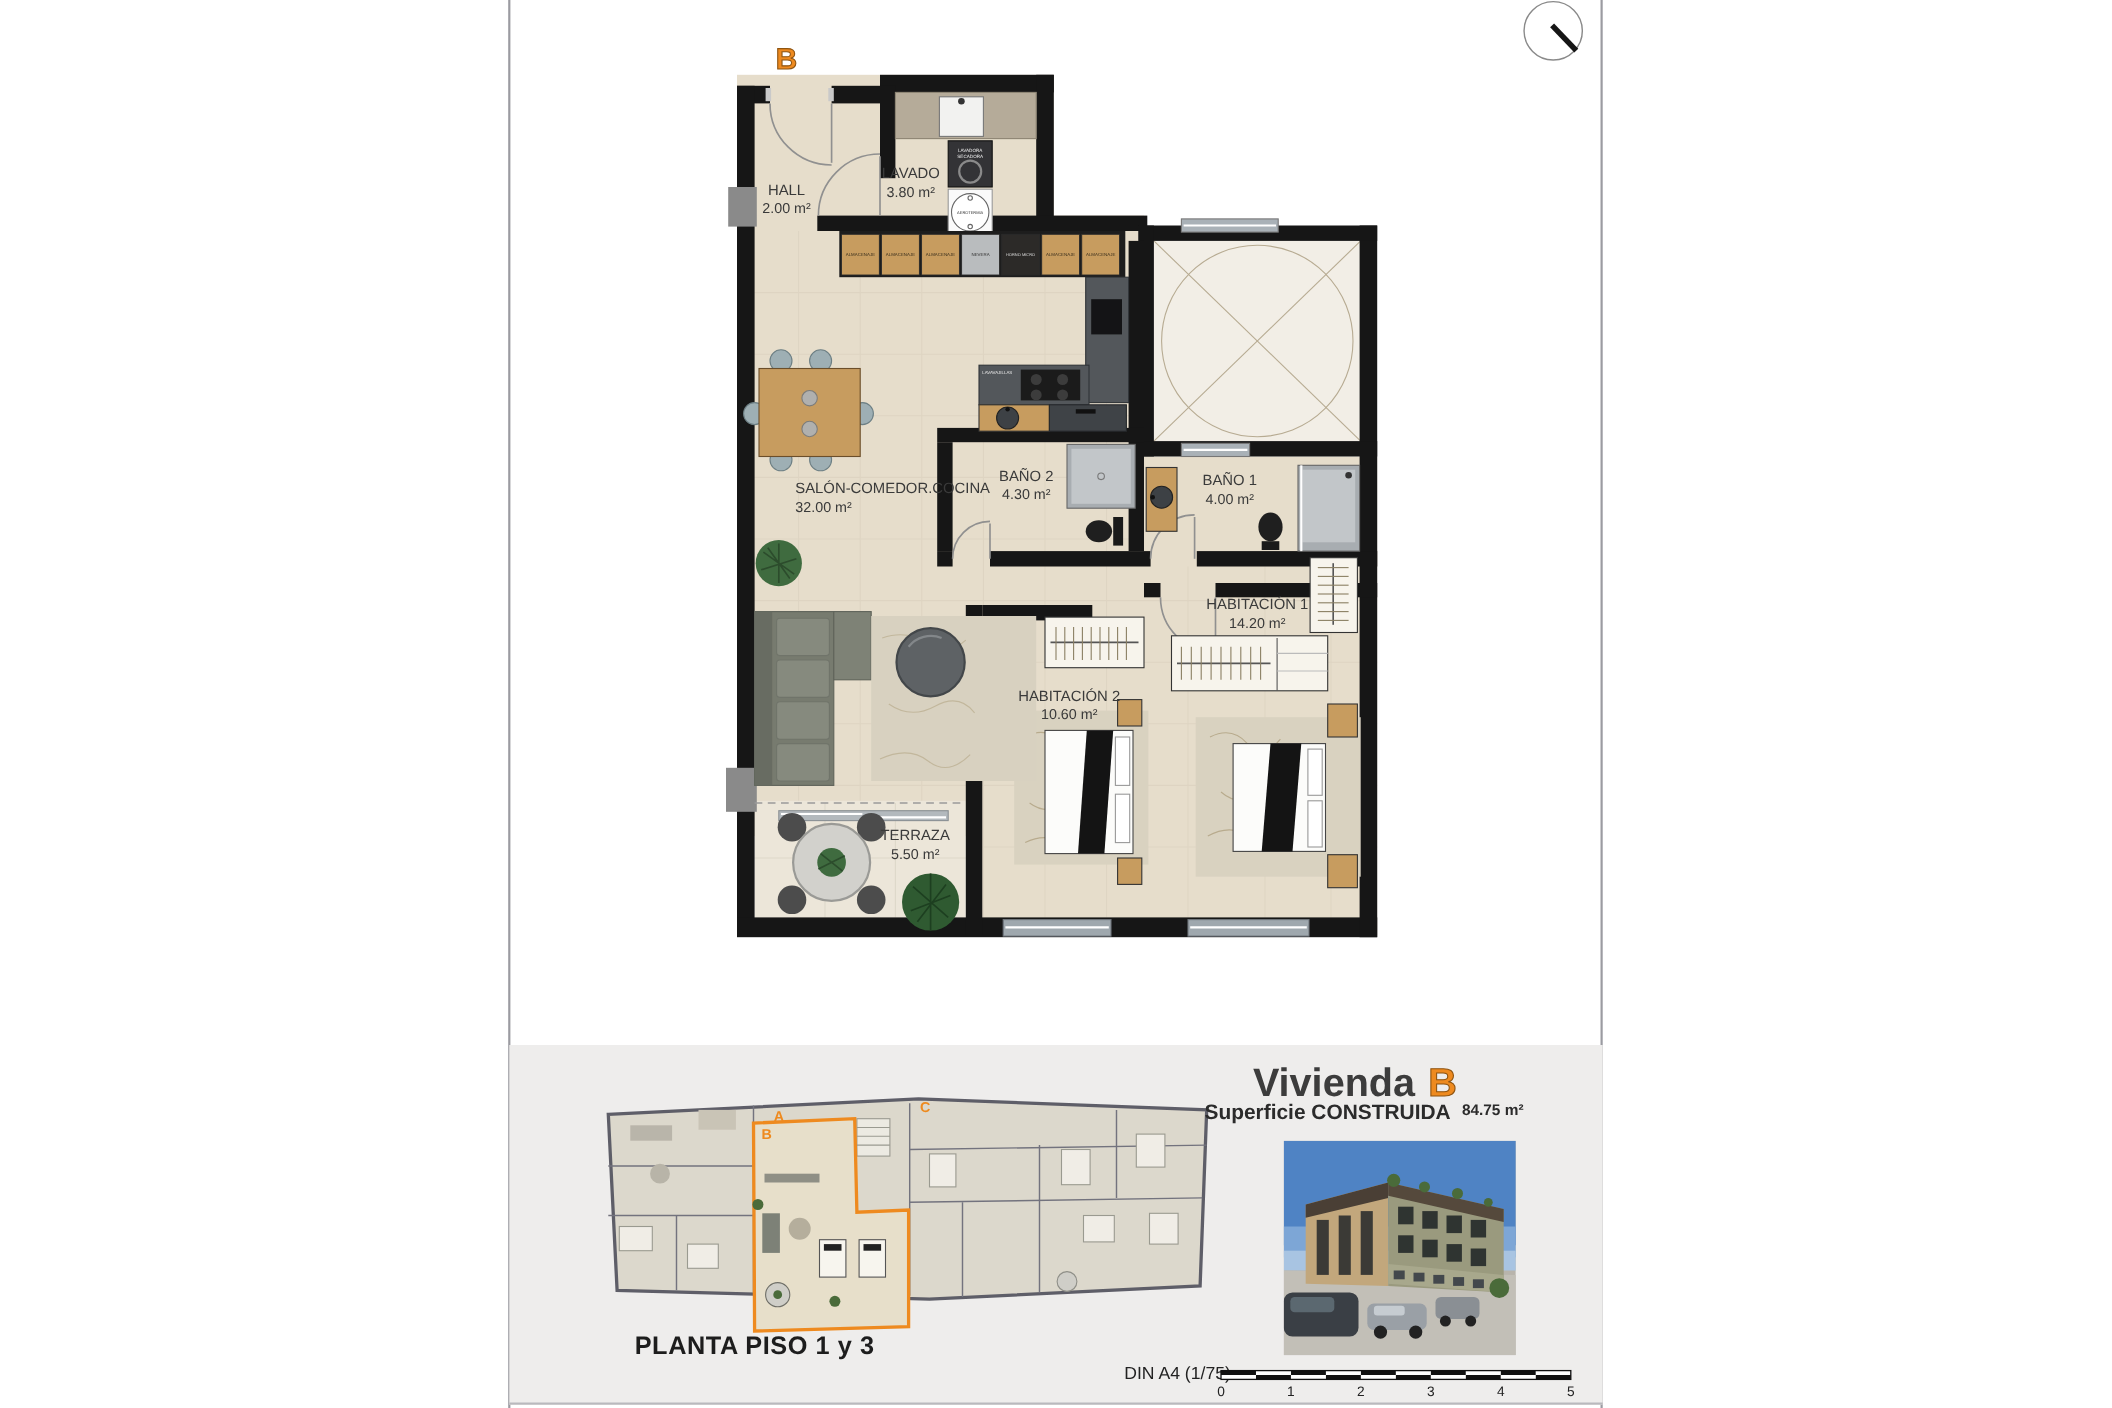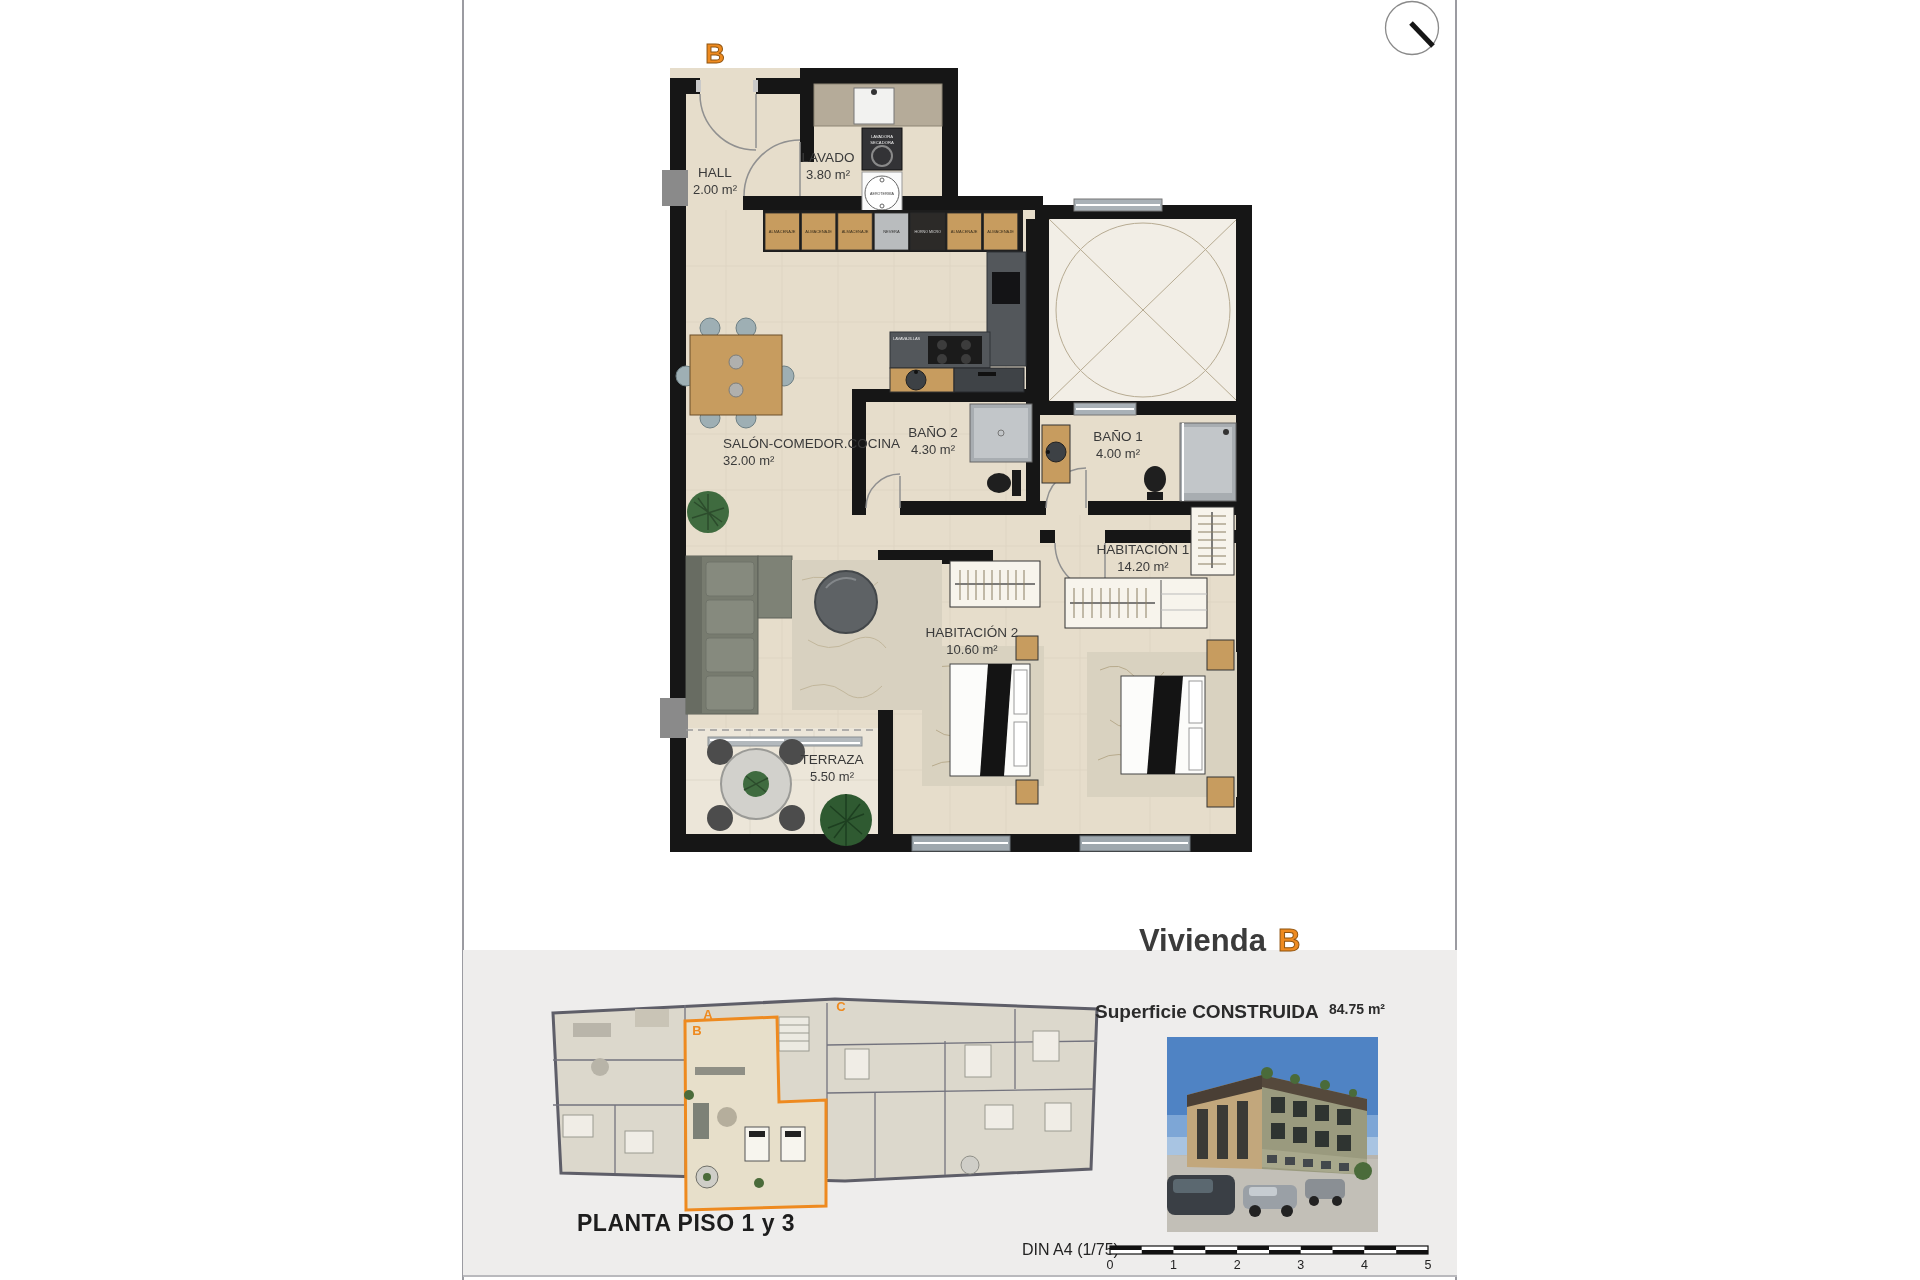--- a/index.html
+++ b/index.html
@@ -2,21 +2,21 @@
 <html><head>
 <meta charset="utf-8">
 <style>
   html,body{margin:0;padding:0;background:#ffffff;}
   body{font-family:"Liberation Sans",sans-serif;}
   #canvas{position:relative;width:1920px;height:1280px;background:#ffffff;overflow:hidden;}
   .abs{position:absolute;}
   .vline{position:absolute;top:0;width:2px;height:1280px;background:#9b9ba1;}
   #footer-panel{position:absolute;left:463px;top:950px;width:994px;height:325px;background:#eeedec;border-bottom:2px solid #b9b9bd;}
   .planta-title{position:absolute;left:577px;top:1210px;font-size:23px;font-weight:bold;color:#1d1d1d;letter-spacing:.5px;}
-  .vivienda{position:absolute;left:1139px;top:923px;font-size:31px;font-weight:bold;color:#3c3c3c;}
+  .vivienda{position:absolute;left:1139px;top:963px;font-size:36px;font-weight:bold;color:#3c3c3c;}
   .vivienda .b{color:#ee8a1f;margin-left:12px;-webkit-text-stroke:1px #8f5410;}
   .surf-label{position:absolute;left:1095px;top:1001px;font-size:19px;font-weight:bold;color:#2b2b2b;}
   .surf-value{position:absolute;left:1329px;top:1001px;font-size:14px;font-weight:bold;color:#2b2b2b;}
   .din-label{position:absolute;left:1022px;top:1241px;font-size:16px;color:#222;}
   svg text{font-family:"Liberation Sans",sans-serif;}
 </style>
 </head>
 <body>
 
 <div id="canvas">

